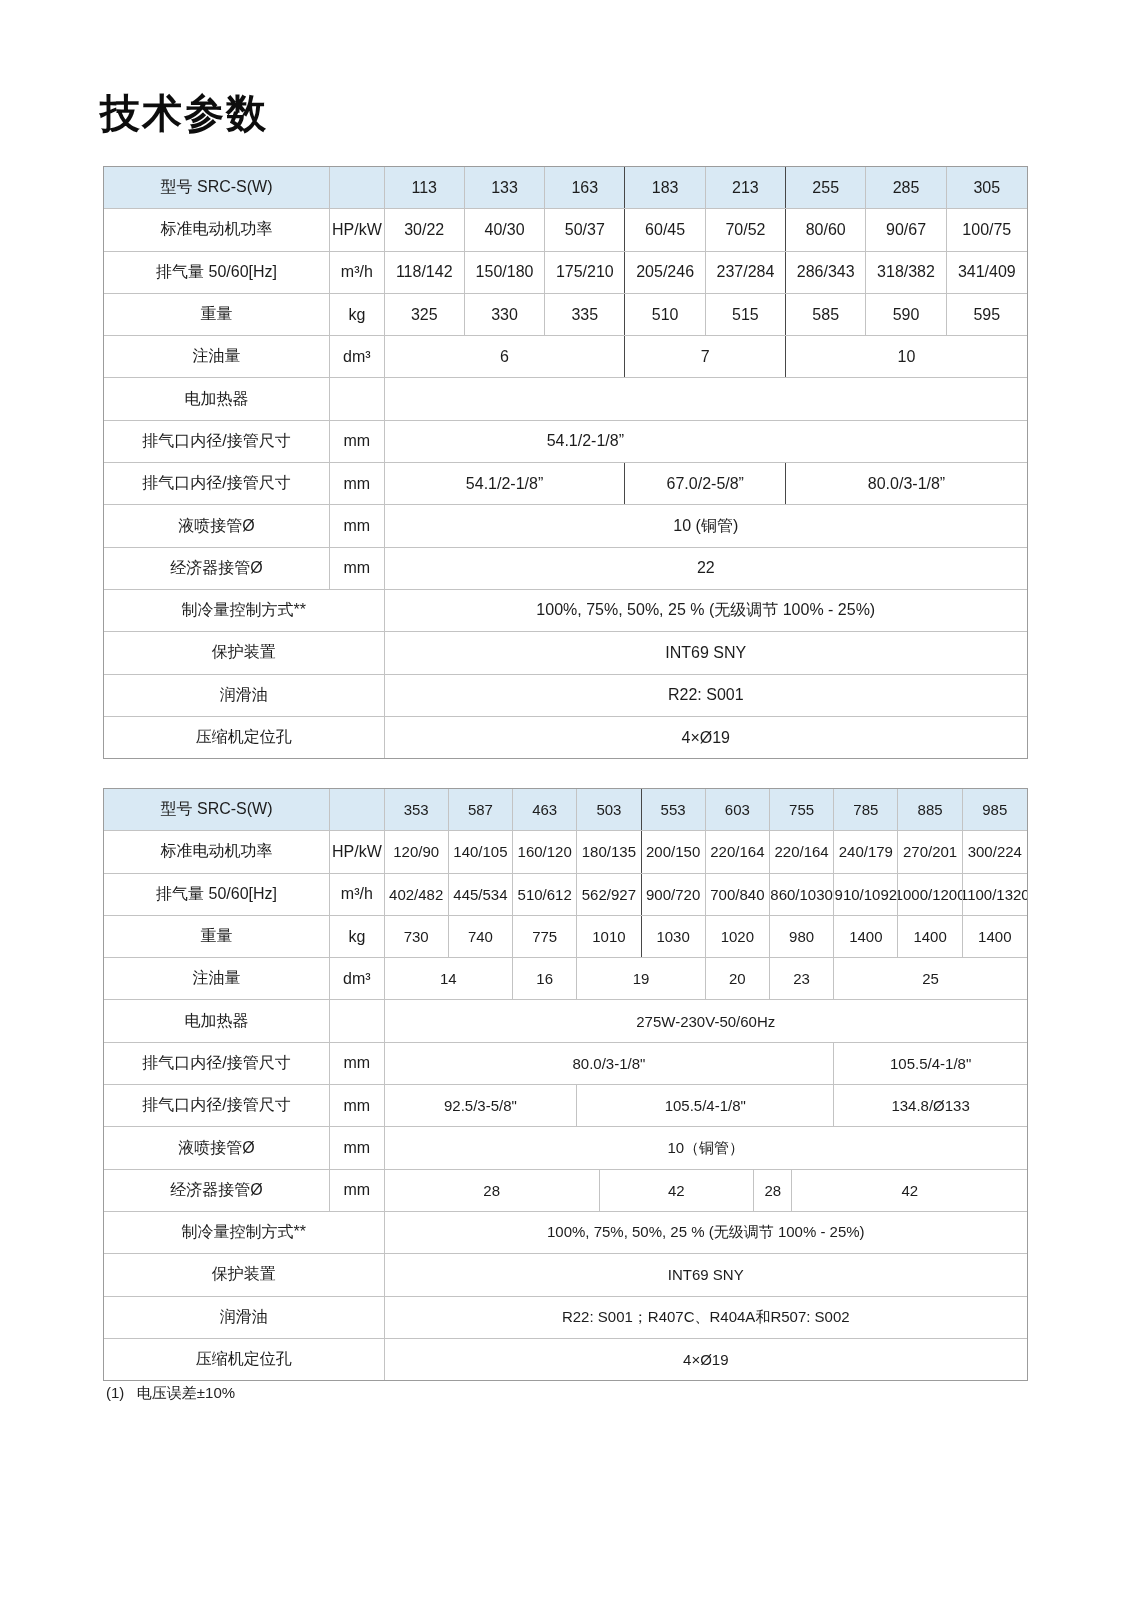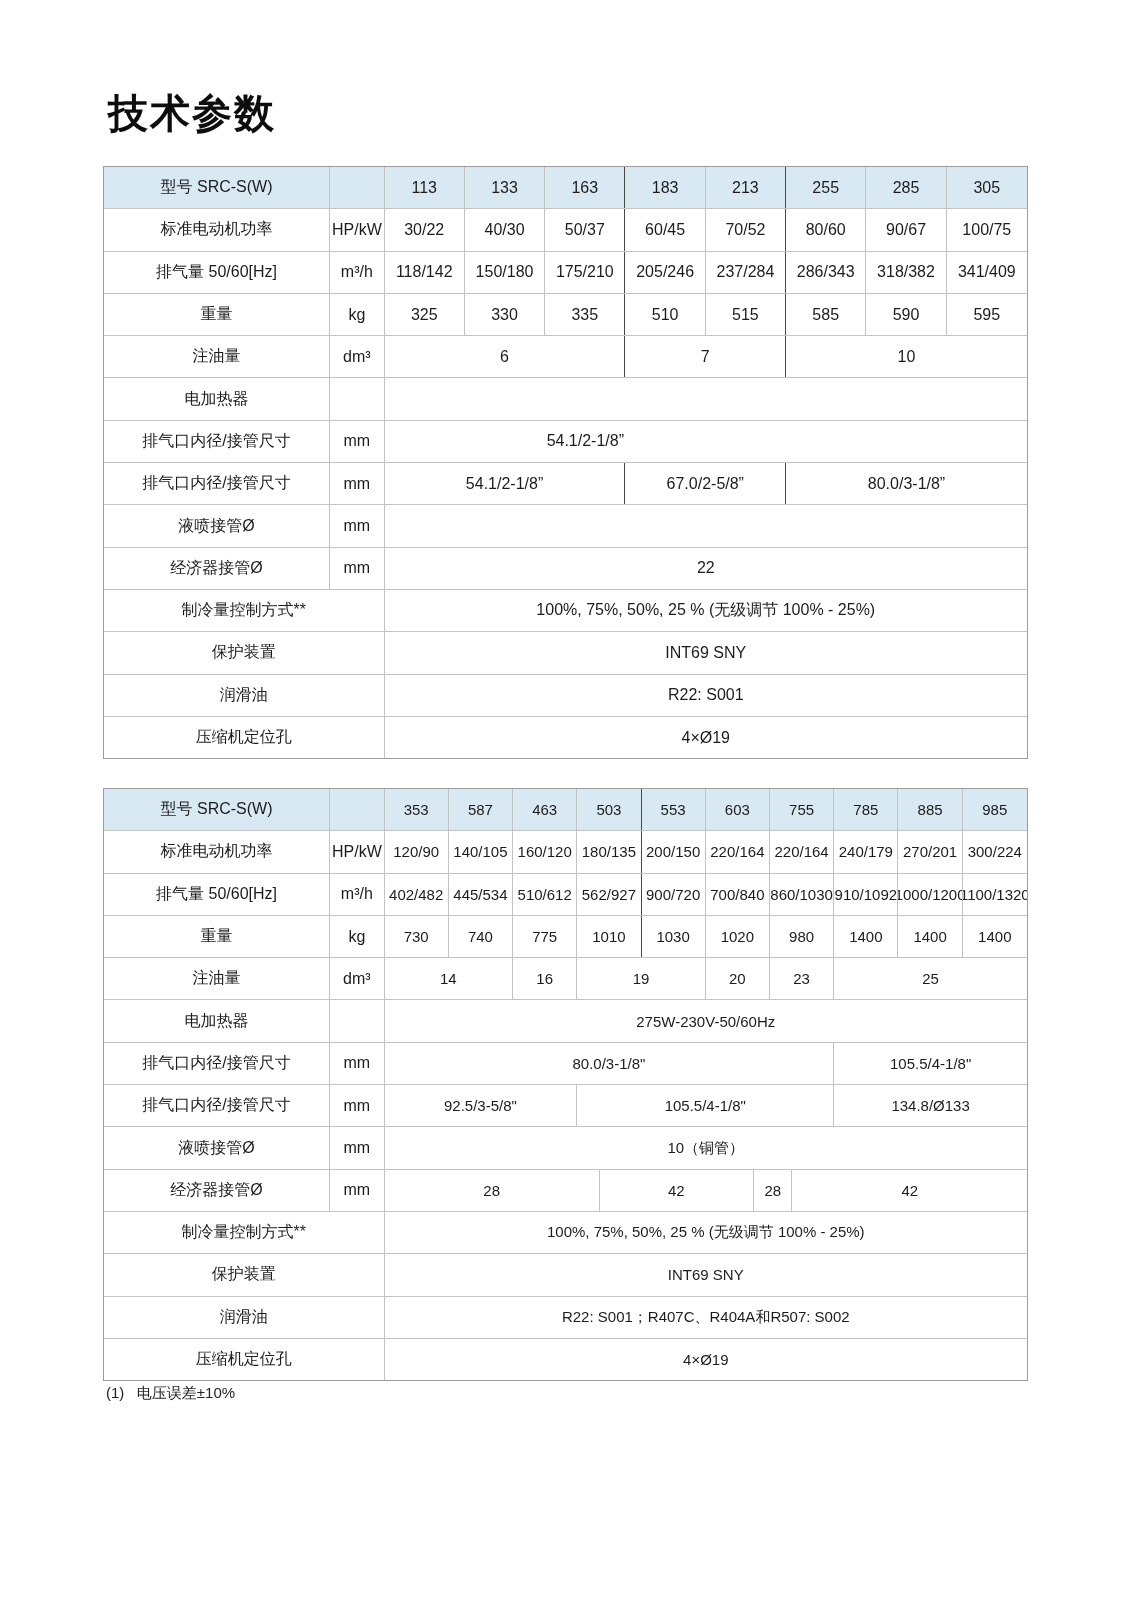--- a/index.html
+++ b/index.html
@@ -3,21 +3,21 @@
 <meta charset="utf-8">
 <style>
   html,body{margin:0;padding:0;}
   body{
     width:1131px;height:1600px;background:#ffffff;position:relative;
     font-family:"Liberation Sans","DejaVu Sans",sans-serif;
     color:#1c1c1c;
   }
   .page{position:absolute;inset:0;background:#ffffff;}
   .doc-title{
-    position:absolute;left:108px;top:86px;
+    position:absolute;left:100px;top:86px;
     font-size:40px;font-weight:600;letter-spacing:2px;color:#0d0d0d;
   }
   .spec-table{
     position:absolute;width:925px;
     border:1px solid var(--outer,#9c9c9c);
     box-sizing:border-box;
     background:#ffffff;
   }
   #table1{left:103px;top:166px;}
   #table2{left:103px;top:788px;}
@@ -118,20 +118,21 @@
       <div class="trow">
         <div class="cell label" style="width: 24.5%;">排气口内径/接管尺寸</div>
         <div class="cell unit">mm</div>
         <div class="cell data dark" style="width: 26.1%;">54.1/2-1/8”</div>
         <div class="cell data dark" style="width: 17.4%;">67.0/2-5/8”</div>
         <div class="cell data last" style="width: 26.1%;">80.0/3-1/8”</div>
       </div>
       <div class="trow">
         <div class="cell label" style="width: 24.5%;">液喷接管Ø</div>
         <div class="cell unit">mm</div>
+        <div class="cell data last" style="width: 69.6%;">10 (铜管)</div>
       </div>
       <div class="trow">
         <div class="cell label" style="width: 24.5%;">经济器接管Ø</div>
         <div class="cell unit">mm</div>
         <div class="cell data last" style="width: 69.6%;">22</div>
       </div>
       <div class="trow">
         <div class="cell label wide" style="width: 30.4%;">制冷量控制方式**</div>
         <div class="cell data last" style="width: 69.6%;">100%, 75%, 50%, 25 % (无级调节 100% - 25%)</div>
       </div>

